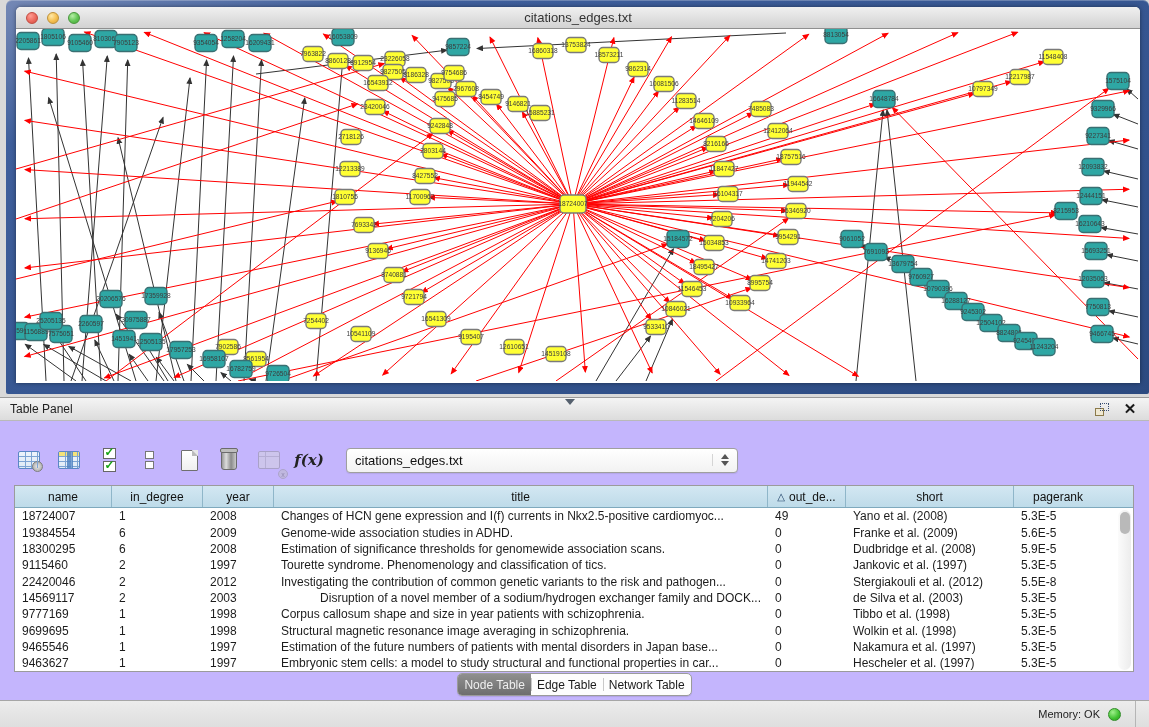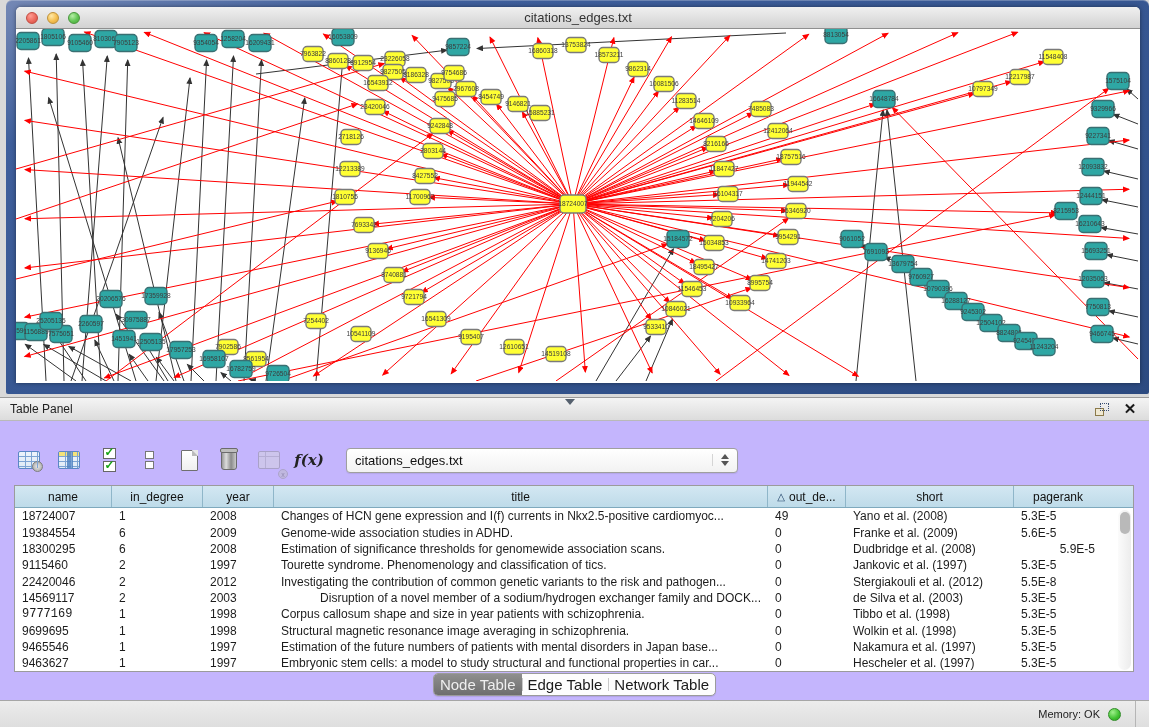--- a/index.html
+++ b/index.html
@@ -58,21 +58,21 @@
   .tr { display:flex; height:16.35px; align-items:center; font-size:12px; color:#1c1c1c; }
   .td { padding:0 7px; white-space:nowrap; overflow:hidden; }
   .vscroll { position:absolute; right:2px; top:24px; width:13px; height:160px;
     background:linear-gradient(90deg,#fbfbfb,#ececec); border-radius:7px; }
   .vthumb { position:absolute; left:1.5px; top:2px; width:10px; height:22px; background:#b9b9b9; border-radius:6px; }
 
   
   .tabs { position:absolute; left:0; right:0; top:252px; display:flex; justify-content:center; }
   .tabbar { display:flex; border:1px solid #9b9b9b; border-radius:5px; overflow:hidden;
     background:#fdfdfd; box-shadow:0 1px 1px rgba(0,0,0,.1); height:23px; }
-  .tab { padding:0 6px; display:flex; align-items:center; font-size:15px; color:#1b1b1b; position:relative; }
+  .tab { padding:0 6px; display:flex; align-items:center; font-size:12px; color:#1b1b1b; position:relative; }
   .tab + .tab::before { content:""; position:absolute; left:0; top:4px; bottom:4px; width:1px; background:#c9c9c9; }
   .tab.selected { background:linear-gradient(#8f8f8f,#6e6e6e); color:#efefef; }
   .tab.selected::before { display:none; }
 
   
   .statusbar { position:absolute; left:0; top:700px; width:1149px; height:27px;
     background:linear-gradient(#ececec,#dedede); border-top:1px solid #a6a6a6;
     display:flex; align-items:center; justify-content:flex-end; }
   .mem-label { font-size:11px; color:#222; margin-right:8px; }
   .led { width:13px; height:13px; border-radius:50%; margin-right:14px;
@@ -618,21 +618,21 @@
           <div class="td" style="width: 168px;">Franke et al. (2009)</div>
           <div class="td" style="width: 88px;">5.6E-5</div>
         </div>
         <div class="tr">
           <div class="td" style="width: 97px;">18300295</div>
           <div class="td" style="width: 91px;">6</div>
           <div class="td" style="width: 71px;">2008</div>
           <div class="td" style="width: 494px;">Estimation of significance thresholds for genomewide association scans.</div>
           <div class="td" style="width: 78px;">0</div>
           <div class="td" style="width: 168px;">Dudbridge et al. (2008)</div>
-          <div class="td" style="width: 88px; text-align: right;">5.9E-5</div>
+          <div class="td" style="width: 88px;">5.9E-5</div>
         </div>
         <div class="tr">
           <div class="td" style="width: 97px;">9115460</div>
           <div class="td" style="width: 91px;">2</div>
           <div class="td" style="width: 71px;">1997</div>
           <div class="td" style="width: 494px;">Tourette syndrome. Phenomenology and classification of tics.</div>
           <div class="td" style="width: 78px;">0</div>
           <div class="td" style="width: 168px;">Jankovic et al. (1997)</div>
           <div class="td" style="width: 88px;">5.3E-5</div>
         </div>
@@ -648,21 +648,21 @@
         <div class="tr">
           <div class="td" style="width: 97px;">14569117</div>
           <div class="td" style="width: 91px;">2</div>
           <div class="td" style="width: 71px;">2003</div>
           <div class="td" style="width: 494px; text-align: right;">Disruption of a novel member of a sodium/hydrogen exchanger family and DOCK...</div>
           <div class="td" style="width: 78px;">0</div>
           <div class="td" style="width: 168px;">de Silva et al. (2003)</div>
           <div class="td" style="width: 88px;">5.3E-5</div>
         </div>
         <div class="tr">
-          <div class="td" style="width: 97px; font-family: Liberation Mono, monospace;">9777169</div>
+          <div class="td" style="width: 97px;">9777169</div>
           <div class="td" style="width: 91px;">1</div>
           <div class="td" style="width: 71px;">1998</div>
           <div class="td" style="width: 494px;">Corpus callosum shape and size in year patients with schizophrenia.</div>
           <div class="td" style="width: 78px;">0</div>
           <div class="td" style="width: 168px;">Tibbo et al. (1998)</div>
           <div class="td" style="width: 88px;">5.3E-5</div>
         </div>
         <div class="tr">
           <div class="td" style="width: 97px;">9699695</div>
           <div class="td" style="width: 91px;">1</div>

